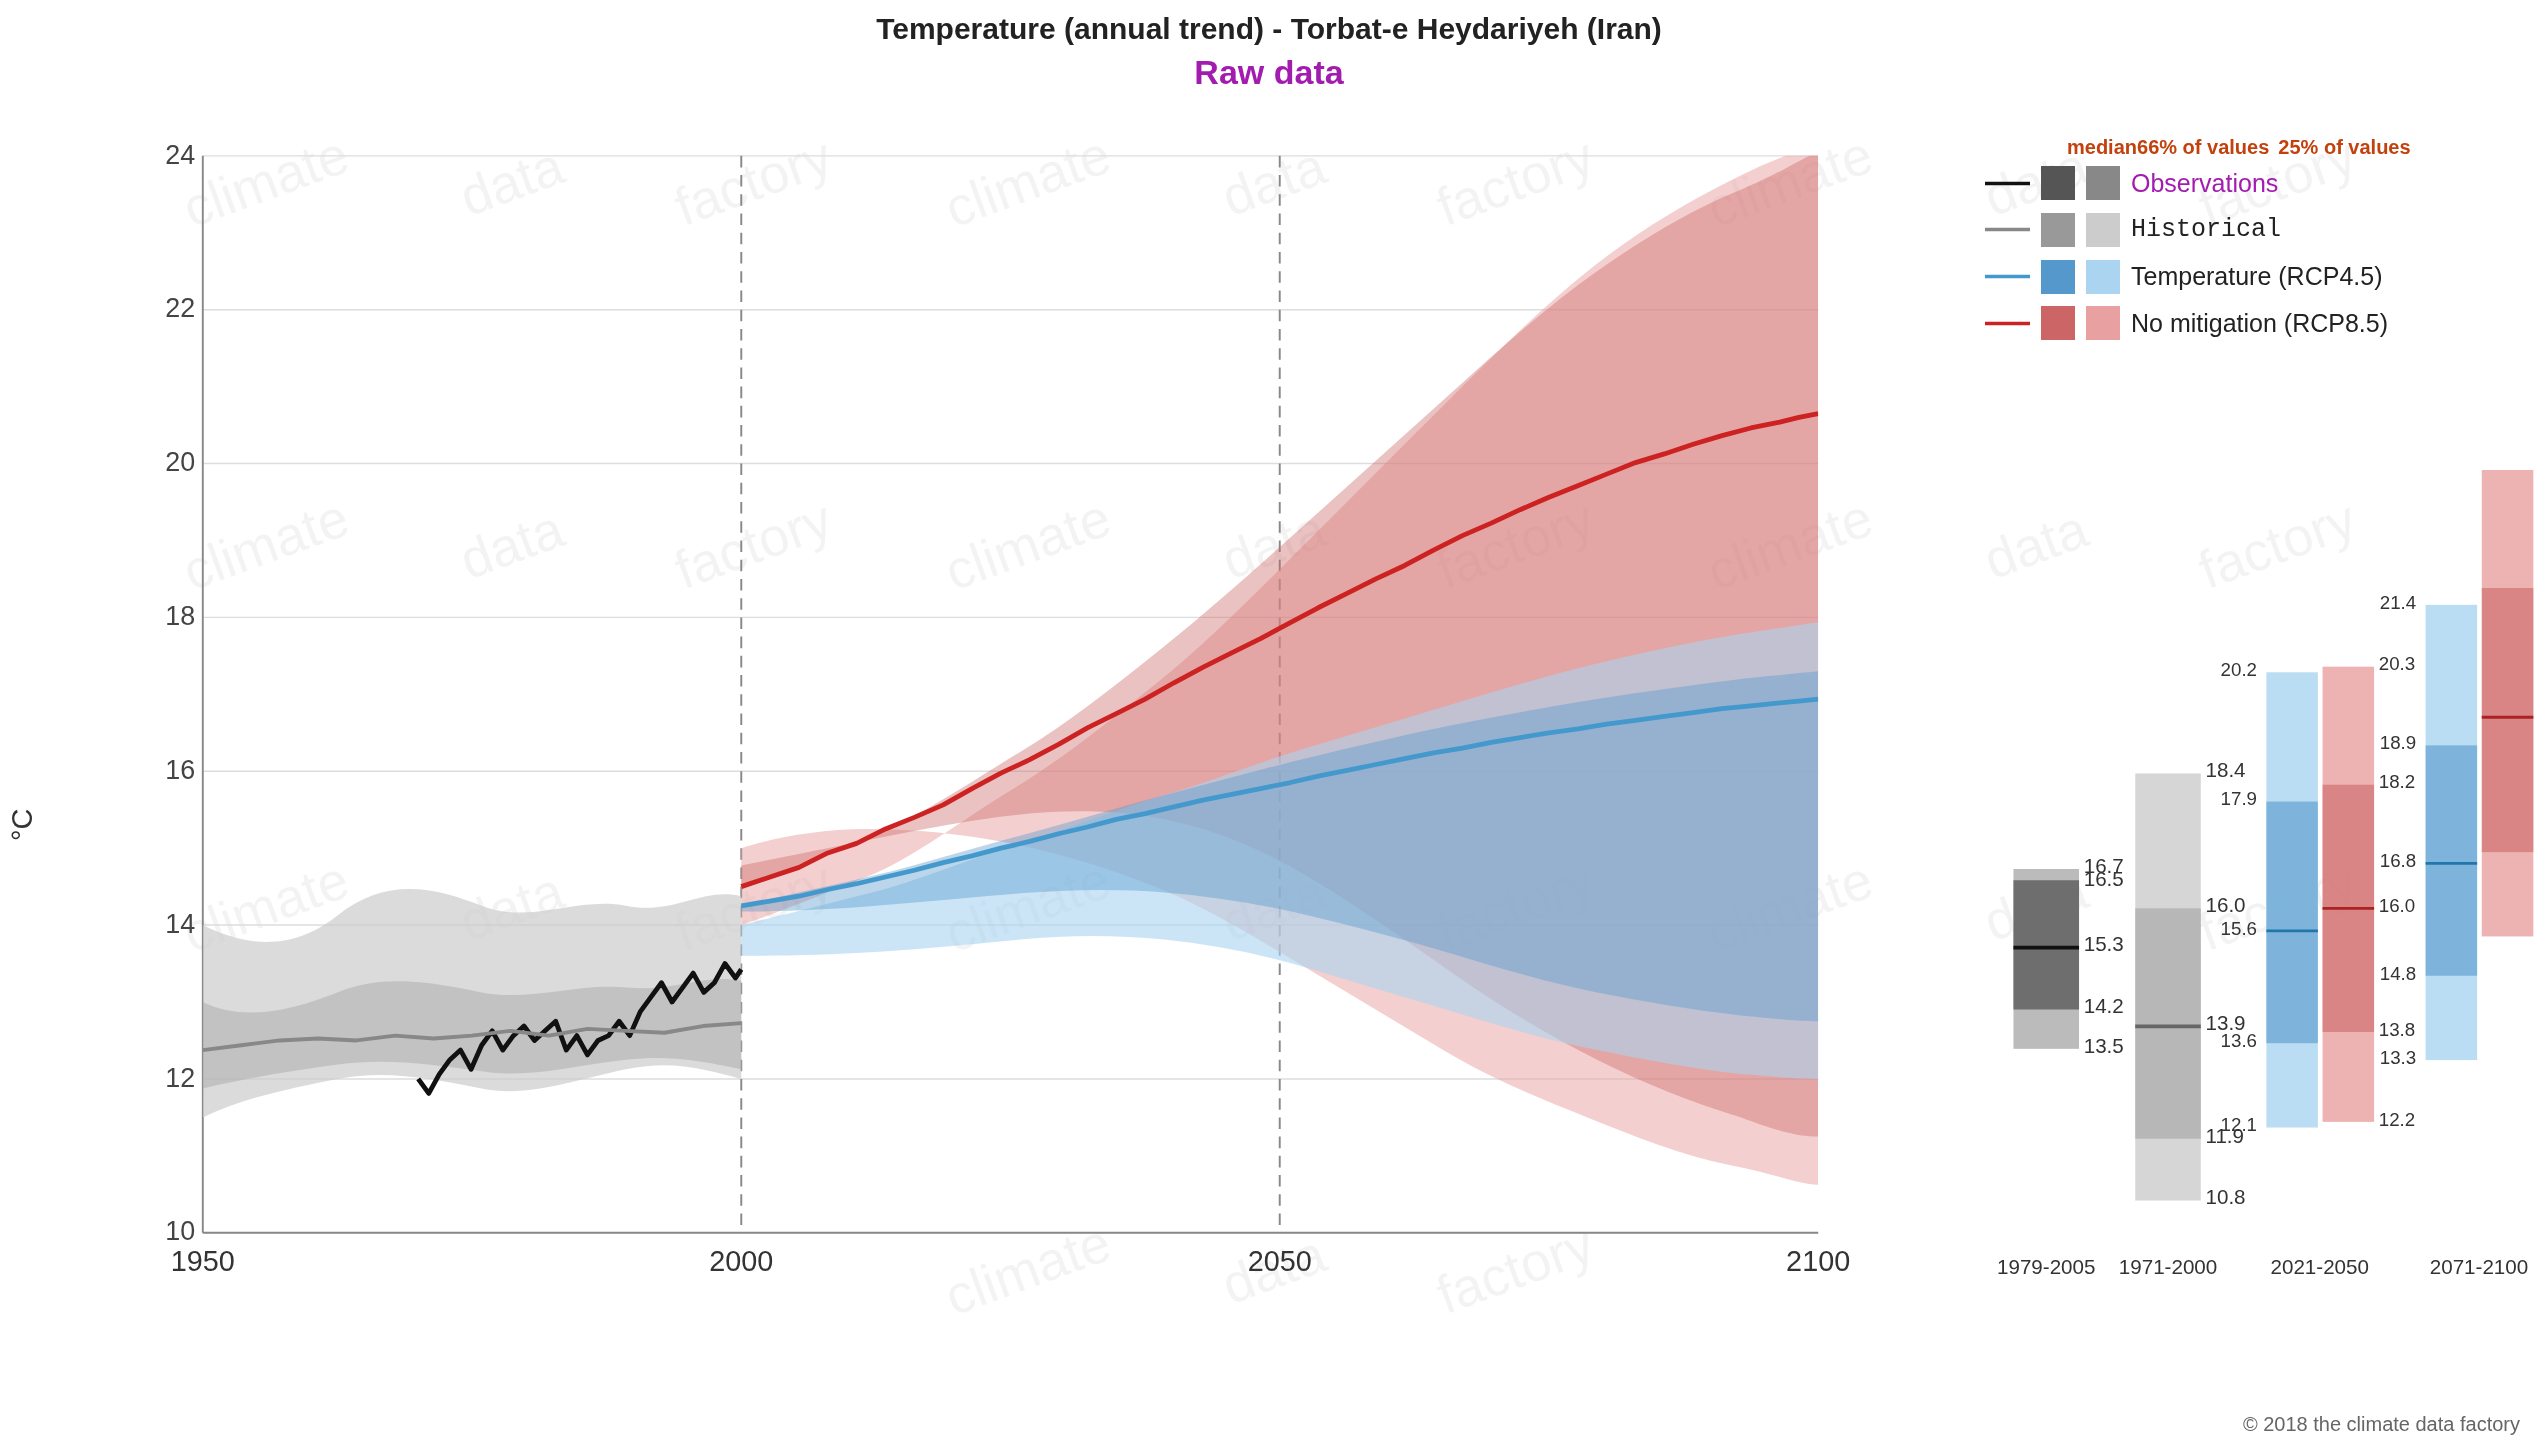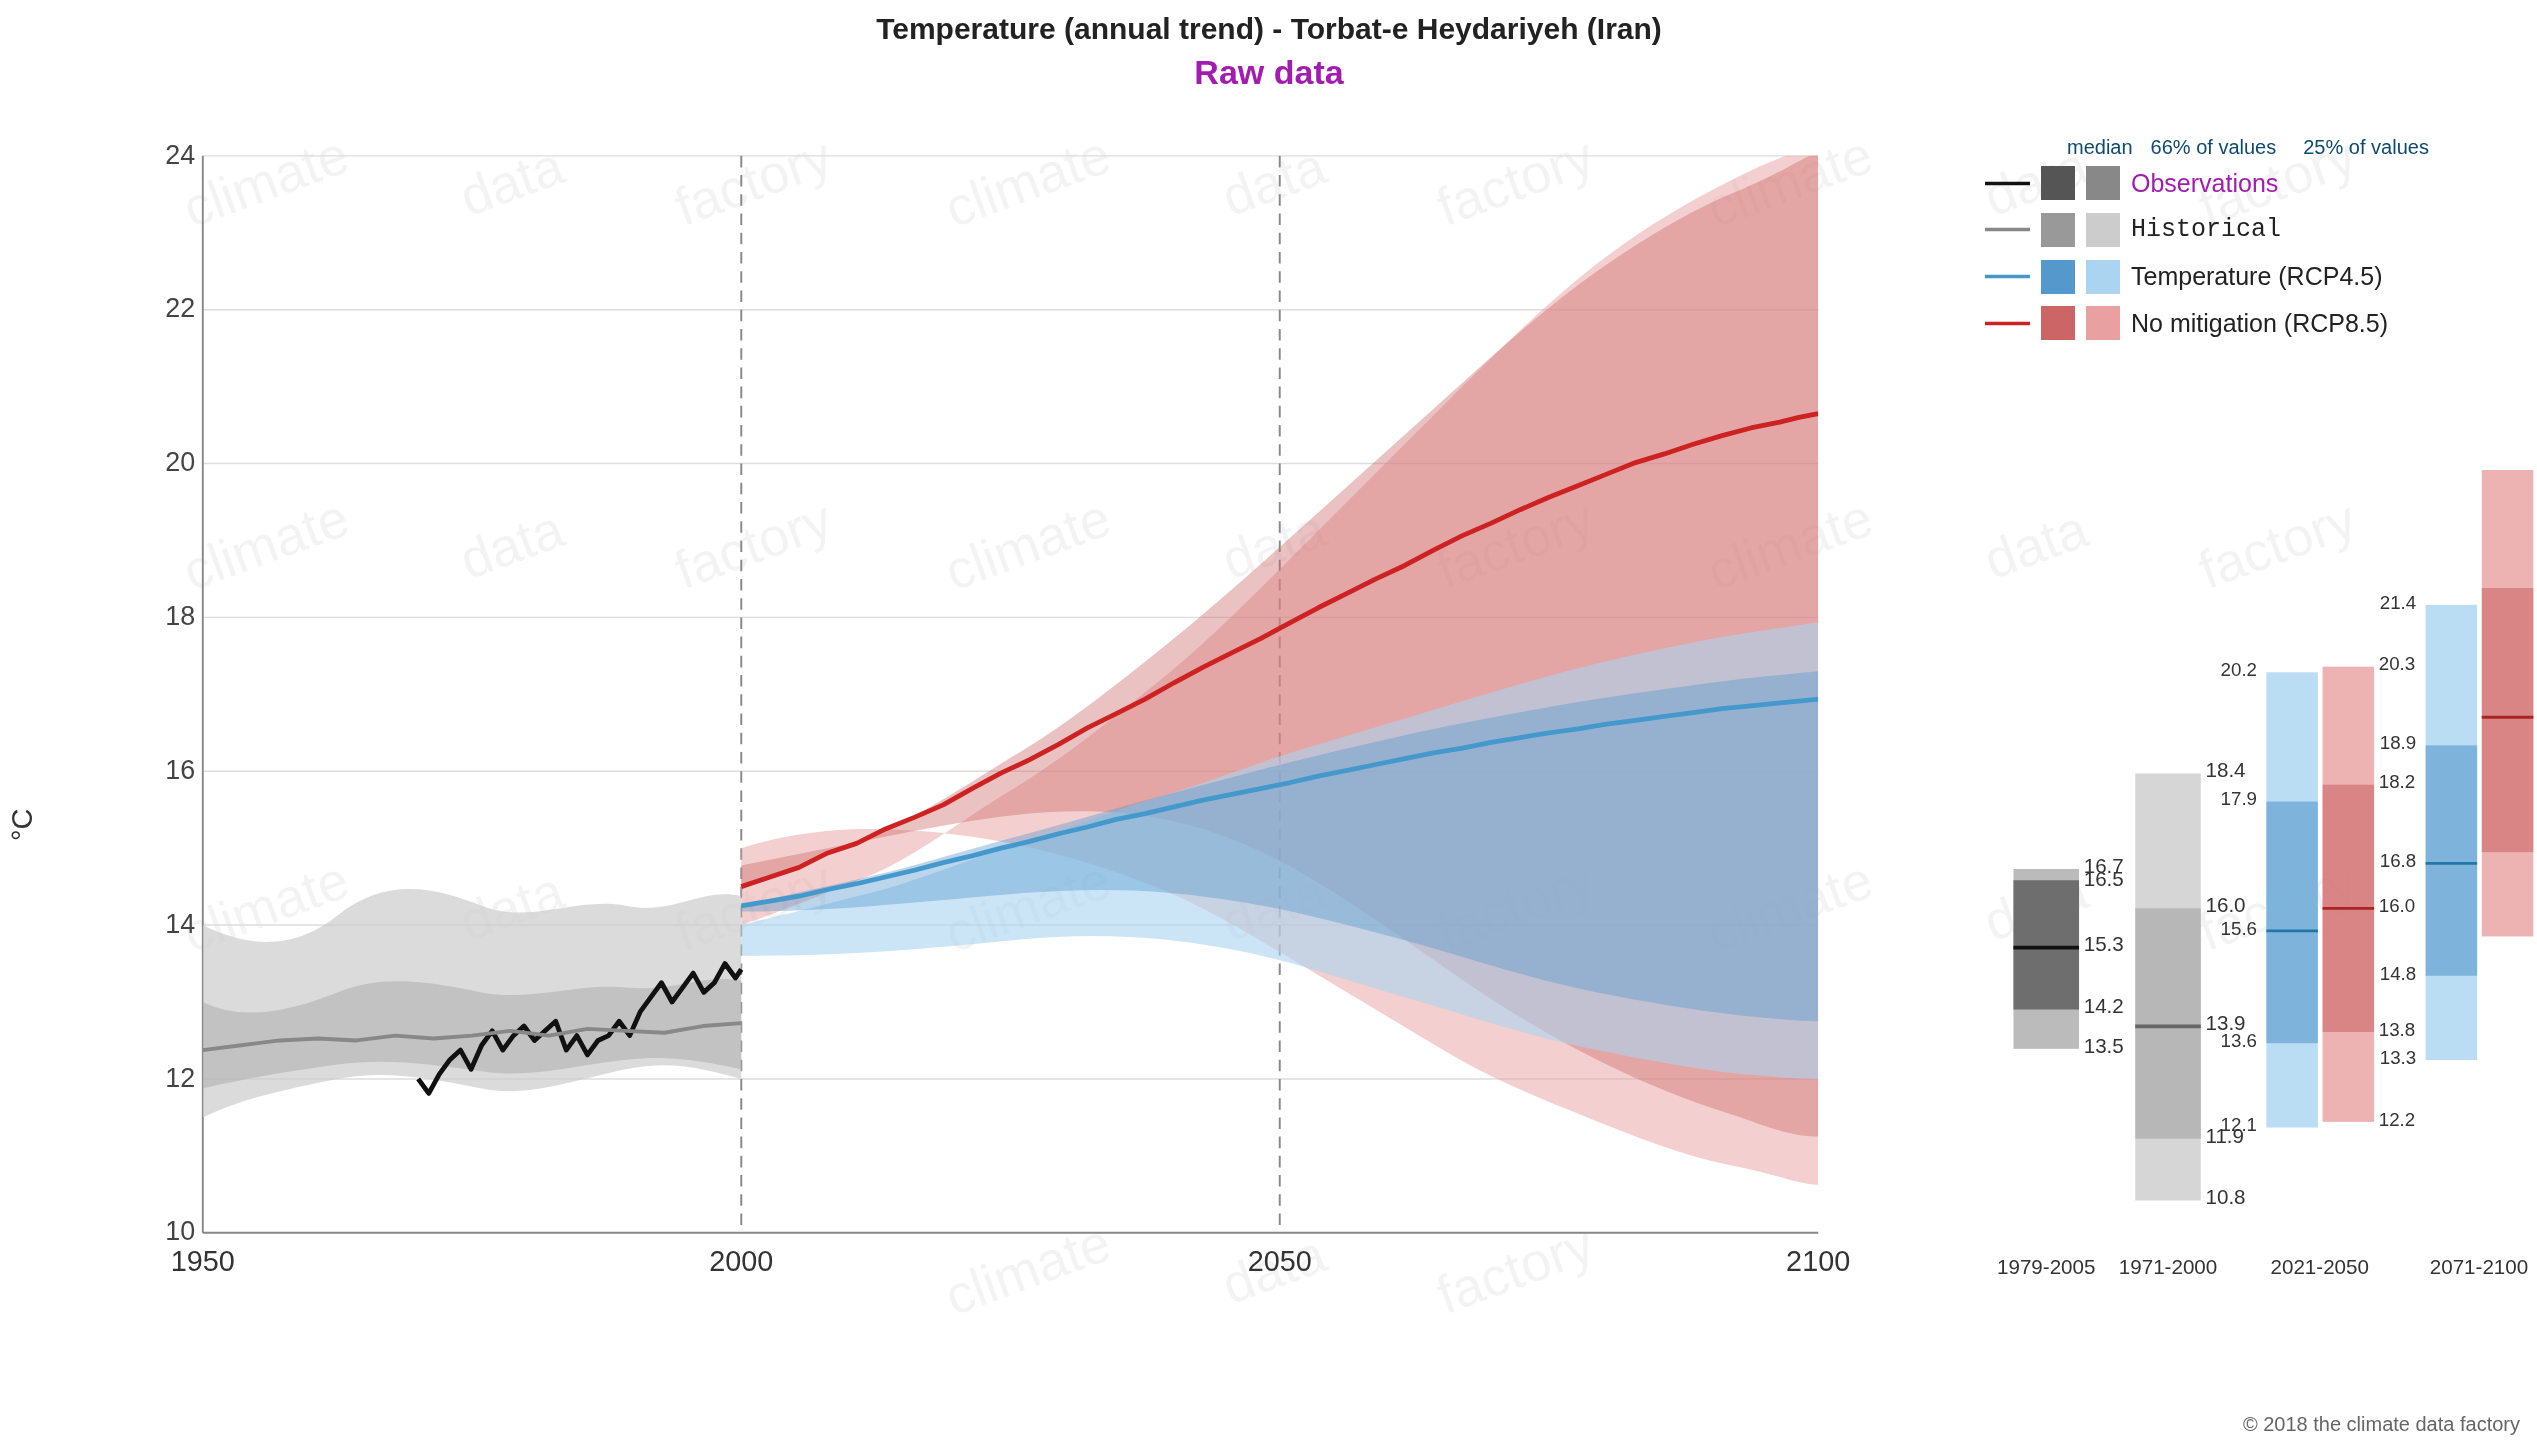--- a/index.html
+++ b/index.html
@@ -273,21 +273,21 @@
         <text x="1180" y="1190">2050</text>
         <text x="1740" y="1190">2100</text>
       </g>
 
     </svg>
   </div>
 
   <div class="right-panel">
 
     <div style="position:absolute;top:9px;left:9px;z-index:2;">
-      <div style="display:flex;gap:18px;margin-bottom:7.3px;margin-left:82px;font-size:20px;color:#0c4a6e;">
+      <div style="display:flex;margin-bottom:7.3px;margin-left:82px;font-size:20px;color:#c2410c;font-weight:bold;">
         <span>median</span>
         <span style="">66% of values</span>
         <span style="margin-left:9px;">25% of values</span>
       </div>
 
       <div style="display:flex;align-items:center;gap:11px;margin-bottom:12.7px;">
         <svg width="45" height="11" viewBox="0 0 50 12">
           <line x1="0" y1="6" x2="50" y2="6" stroke="#111" stroke-width="4"></line>
         </svg>
         <div style="width:34px;height:34px;background:#555555;display:inline-block;"></div>

